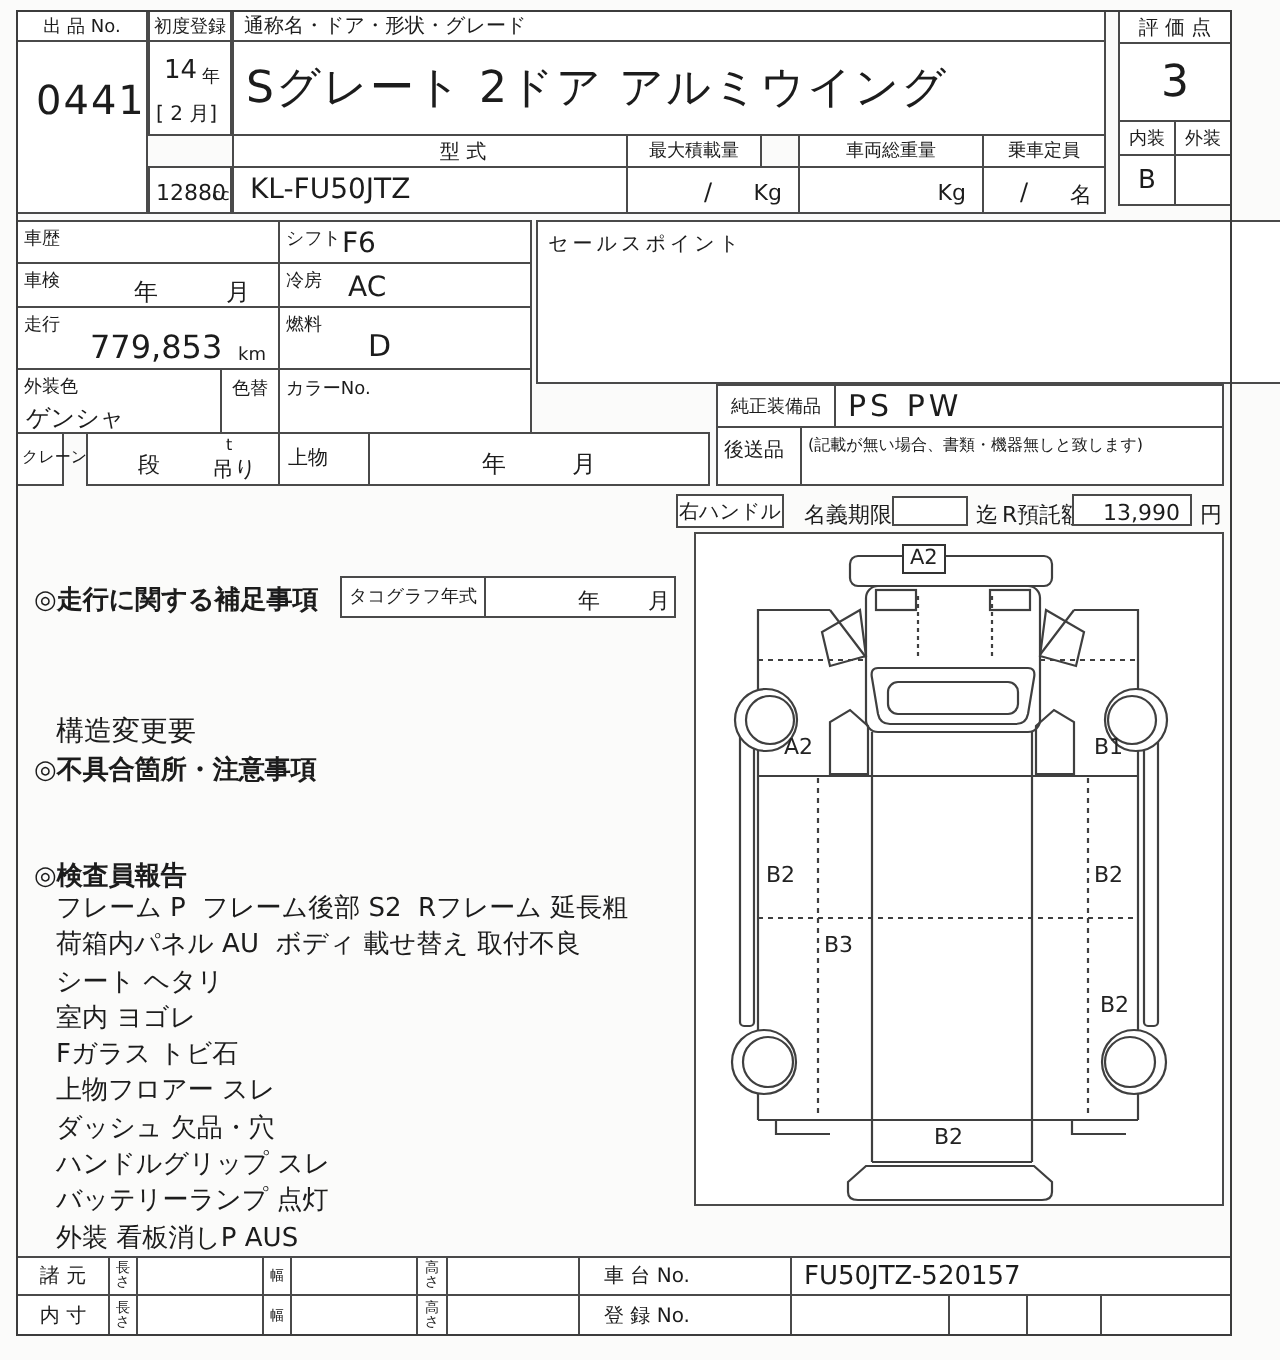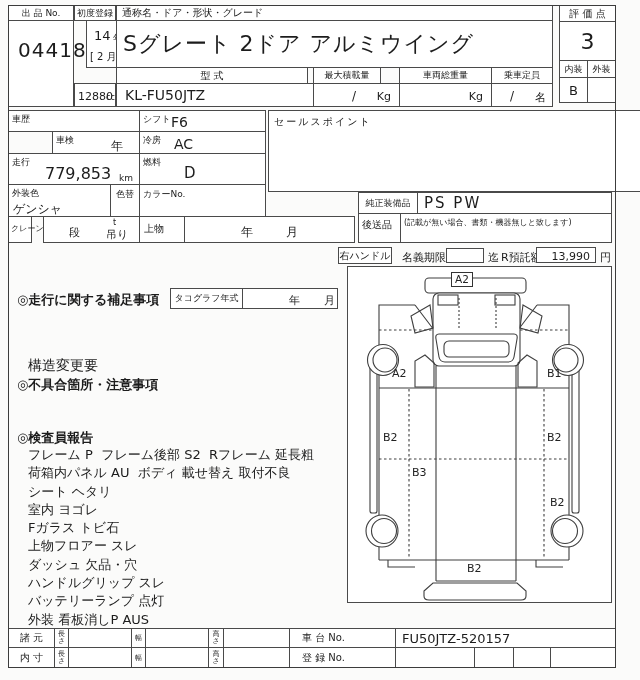--- a/index.html
+++ b/index.html
@@ -23,35 +23,35 @@
   .sheet-border { position:absolute; border:1.5px solid #3c3c3c; pointer-events:none; }
 </style>
 </head>
 <body>
 
 <div class="bx c t9" style="left:8px;top:5px;width:66px;height:16px;">出 品 No.</div>
 <div class="bx" style="left:8px;top:20px;width:66px;height:87px;">
   <div class="a t20" style="left:9px;top:17px;letter-spacing:1px;">04418</div>
 </div>
 <div class="bx c t9" style="left:74px;top:5px;width:42px;height:16px;">初度登録</div>
-<div class="bx" style="left:86px;top:20px;width:42px;height:48px;">
+<div class="bx" style="left:74px;top:20px;width:42px;height:48px;">
   <span class="a t13" style="left:7px;top:7px;">14</span>
   <span class="a t9" style="left:26px;top:11px;">年</span>
   <span class="a t10" style="left:3px;top:29px;">[ 2 月]</span>
 </div>
 <div class="bx c t9" style="left:74px;top:67px;width:42px;height:17px;margin-left:45px;">排気量</div>
 <div class="bx" style="left:74px;top:83px;width:42px;height:24px;">
   <span class="a t11" style="left:3px;top:6px;">12880</span>
   <span class="a t8" style="left:31px;top:9px;">cc</span>
 </div>
 <div class="bx cl t10" style="left:116px;top:5px;width:437px;height:16px;padding-left:5px;">通称名・ドア・形状・グレード</div>
 <div class="bx cl" style="left:116px;top:20px;width:437px;height:48px;padding-left:6px;">
   <span class="t22" style="letter-spacing:1px;white-space:pre;">Sグレート 2ドア アルミウイング</span>
 </div>
-<div class="bx c t10" style="left:116px;top:67px;width:192px;height:17px;">型        式</div>
+<div class="bx c t10" style="left:116px;top:67px;width:231px;height:17px;">型        式</div>
 <div class="bx cl" style="left:116px;top:83px;width:198px;height:24px;padding-left:8px;">
   <span class="t14">KL-FU50JTZ</span>
 </div>
 <div class="bx c t9" style="left:313px;top:67px;width:68px;height:17px;">最大積載量</div>
 <div class="bx" style="left:313px;top:83px;width:87px;height:24px;">
   <span class="a t12" style="left:38px;top:5px;">/</span>
   <span class="a t11" style="right:8px;top:6px;">Kg</span>
 </div>
 <div class="bx c t9" style="left:399px;top:67px;width:93px;height:17px;">車両総重量</div>
 <div class="bx" style="left:399px;top:83px;width:93px;height:24px;">
@@ -70,21 +70,21 @@
 <div class="bx c t13" style="left:559px;top:77px;width:29px;height:26px;">B</div>
 <div class="bx c t13" style="left:587px;top:77px;width:29px;height:26px;"></div>
 
 <div class="bx" style="left:8px;top:110px;width:132px;height:22px;">
   <span class="a t9" style="left:3px;top:2px;">車歴</span>
 </div>
 <div class="bx" style="left:139px;top:110px;width:127px;height:22px;">
   <span class="a t9" style="left:3px;top:2px;">シフト</span>
   <span class="a t14" style="left:31px;top:3px;">F6</span>
 </div>
-<div class="bx" style="left:8px;top:131px;width:132px;height:23px;margin-left:44px;">
+<div class="bx" style="left:8px;top:131px;width:132px;height:23px;">
   <span class="a t9" style="left:3px;top:2px;">車検</span>
   <span class="a t12" style="left:58px;top:6px;">年</span>
   <span class="a t12" style="left:104px;top:6px;">月</span>
 </div>
 <div class="bx" style="left:139px;top:131px;width:127px;height:23px;">
   <span class="a t9" style="left:3px;top:2px;">冷房</span>
   <span class="a t14" style="left:34px;top:4px;">AC</span>
 </div>
 <div class="bx" style="left:8px;top:153px;width:132px;height:32px;">
   <span class="a t9" style="left:3px;top:2px;">走行</span>

